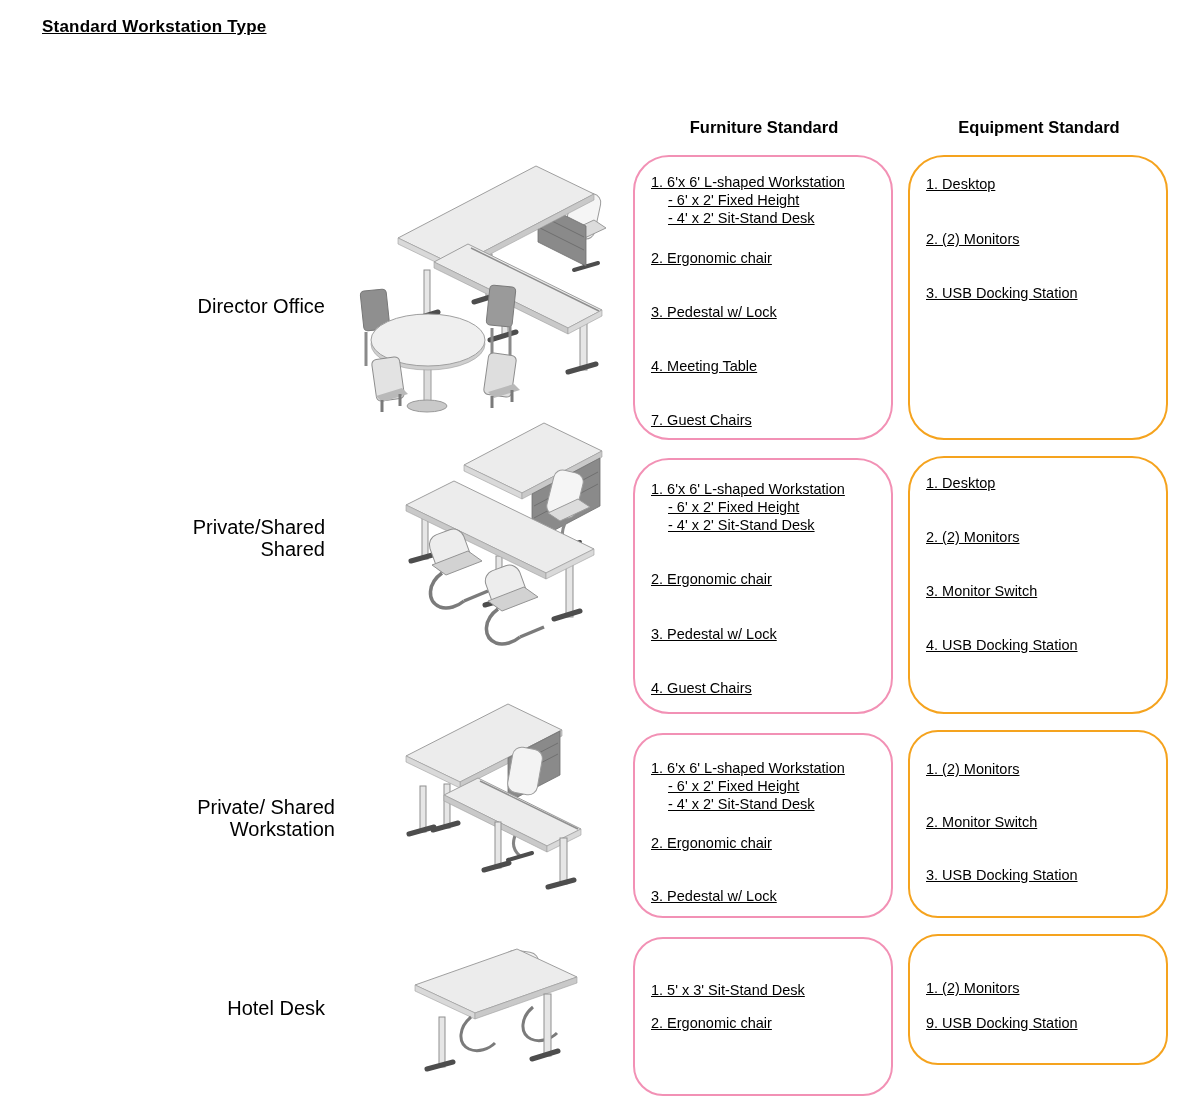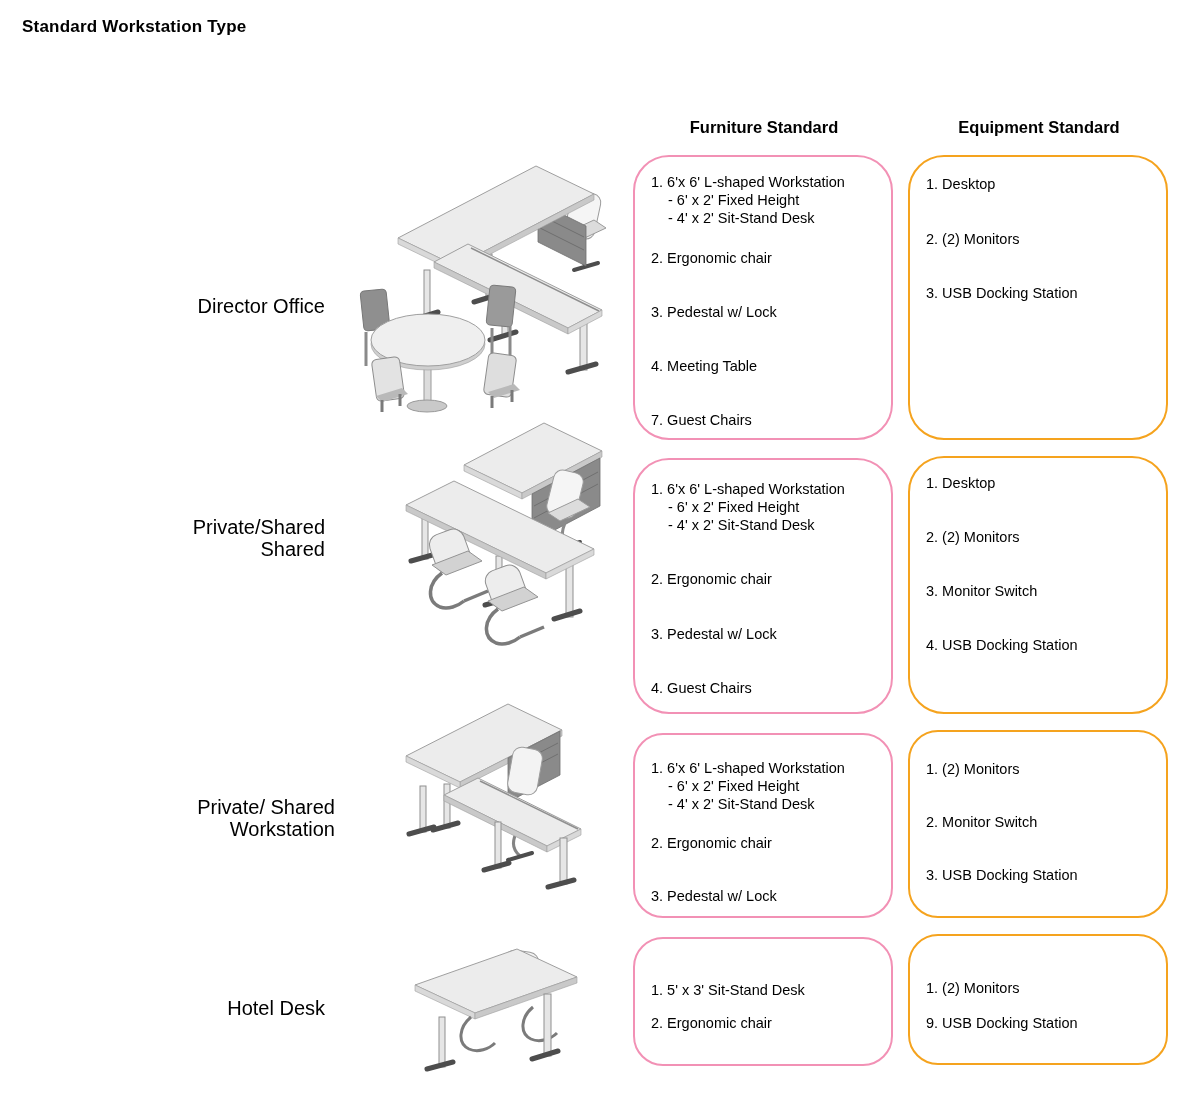--- a/index.html
+++ b/index.html
@@ -4,35 +4,35 @@
 <style>
   html,body{margin:0;padding:0;background:#ffffff;}
   body{width:1200px;height:1108px;position:relative;font-family:"Liberation Sans",sans-serif;color:#000;overflow:hidden;}
   .abs{position:absolute;}
   .title{font-weight:bold;font-size:17px;letter-spacing:.2px;}
   .col-header{font-weight:bold;font-size:16.5px;text-align:center;width:262px;}
   .row-label{font-size:20px;text-align:right;width:225px;line-height:21.5px;}
   .box{position:absolute;width:260px;border:2px solid #ccc;box-sizing:border-box;background:#fff;}
   .r-lg{border-radius:36px;}
   .r-md{border-radius:30px;}
-  .list{padding-left:16px;padding-right:6px;}
+  .list{padding-left:16px;padding-right:6px;text-decoration:underline;}
   .item{font-size:14.5px;line-height:18px;}
   .sub{padding-left:17px;}
   .pt16{padding-top:16px;} .pt18{padding-top:16px;} .pt20{padding-top:18px;}
   .pt22{padding-top:20px;} .pt26{padding-top:24px;} .pt30{padding-top:28px;}
   .pt44{padding-top:42px;} .pt45{padding-top:43px;}
   .mb15{margin-bottom:15px;} .mb17{margin-bottom:17px;} .mb21{margin-bottom:21px;}
   .mb22{margin-bottom:22px;} .mb35{margin-bottom:35px;} .mb36{margin-bottom:36px;}
   .mb37{margin-bottom:37px;}
   svg{display:block;}
 </style>
 </head>
 <body>
 
-<div class="abs title" style="left:22px;top:17px;">Standard Workstation Type</div>
+<div class="abs title" style="left:42px;top:17px;text-decoration:underline;">Standard Workstation Type</div>
 
 <div class="abs col-header" style="left:633px;top:118px;">Furniture Standard</div>
 <div class="abs col-header" style="left:908px;top:118px;">Equipment Standard</div>
 
 <div class="abs row-label" style="left:100px;top:296px;">
   <div>Director Office</div>
 </div>
 
 <div class="abs" style="left:340px;top:118px;">
   <svg width="280" height="296" viewBox="0 0 280 296">
@@ -255,21 +255,21 @@
       <path d="M 66,84 c -12,10 -14,26 -2,32 c 9,4 20,0 26,-6" stroke="#7b7b7b" stroke-width="3" fill="none"></path>
       <path d="M 128,74 c -12,10 -14,26 -2,32 c 9,4 20,0 26,-6" stroke="#7b7b7b" stroke-width="3" fill="none"></path>
       <rect x="34" y="84" width="6" height="50" fill="#e6e6e6" stroke="#8f8f8f"></rect>
       <path d="M 22,136 L 48,129" stroke="#4d4d4d" stroke-width="5" stroke-linecap="round"></path>
       <rect x="139" y="61" width="7" height="62" fill="#e6e6e6" stroke="#8f8f8f"></rect>
       <path d="M 127,126 L 153,118" stroke="#4d4d4d" stroke-width="5" stroke-linecap="round"></path>
     </g>
   </svg>
 </div>
 
-<div class="box furniture r-md pt44" style="left: 633px; top: 937px; height: 129px; border-color: rgb(242, 145, 181);">
+<div class="box furniture r-md pt44" style="left: 633px; top: 937px; height: 159px; border-color: rgb(242, 145, 181);">
   <div class="list">
     <div class="item mb15">1. 5' x 3' Sit-Stand Desk</div>
     <div class="item">2. Ergonomic chair</div>
   </div>
 </div>
 
 <div class="box equipment r-md pt45" style="left: 908px; top: 934px; height: 131px; border-color: rgb(245, 163, 30);">
   <div class="list">
     <div class="item mb17">1. (2) Monitors</div>
     <div class="item">9. USB Docking Station</div>

